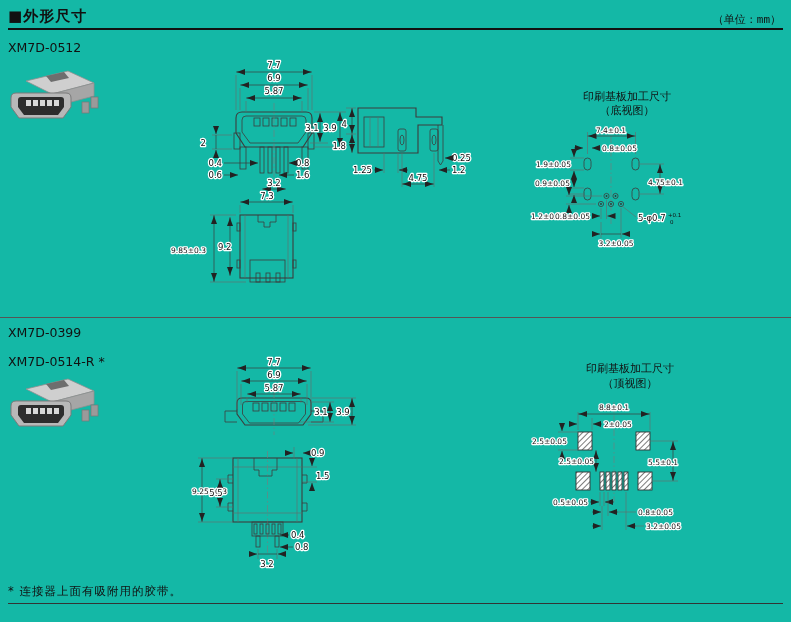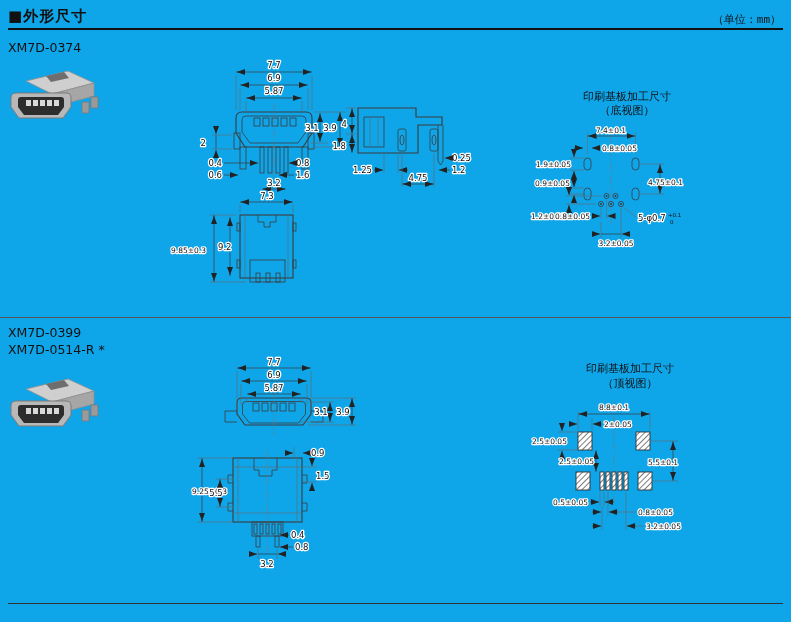--- a/index.html
+++ b/index.html
@@ -1,16 +1,16 @@
 <!DOCTYPE html>
 <html><head>
 <meta charset="utf-8">
 <style>
   html,body{margin:0;padding:0;background:#fff;}
-  .page{position:relative;width:791px;height:622px;background:#0ea5e9;overflow:hidden;
+  .page{position:relative;width:791px;height:622px;background:#14b8a6;overflow:hidden;
         font-family:"DejaVu Sans",sans-serif;color:#111;}
   .abs{position:absolute;}
   .h-title{left:8px;top:7px;font-size:15px;font-weight:bold;letter-spacing:1px;}
   .h-unit{right:10px;top:12px;font-size:11px;font-family:Liberation Mono, monospace;}
   .h-rule{left:8px;top:28px;width:775px;height:2px;background:#111;}
   .model{font-size:12.5px;}
   .sec-divider{left:0px;top:317px;width:791px;height:1px;background:#555;}
   .footnote{left:8px;top:584px;font-size:11.5px;letter-spacing:1px;}
   .foot-rule{left:8px;top:603px;width:775px;height:1px;background:#333;}
 
@@ -40,21 +40,21 @@
         <rect width="4" height="4" fill="#fff"></rect>
         <line x1="0" y1="0" x2="0" y2="4" stroke="#444" stroke-width="1.4"></line>
       </pattern>
     </defs>
   </svg>
 
   <div class="abs h-title">■外形尺寸</div>
   <div class="abs h-unit">（单位：mm）</div>
   <div class="abs h-rule"></div>
 
-  <div class="abs model" style="left:8px;top:40px;">XM7D-0374</div>
+  <div class="abs model" style="left:8px;top:40px;">XM7D-0512</div>
 
   <svg class="abs" style="left:6px;top:66px;" width="96" height="66" viewBox="0 0 96 66">
     <polygon points="20,15 62,5 88,17 46,28" fill="#cfcfcf" stroke="#8f8f8f" stroke-width="0.8"></polygon>
     <polygon points="40,10 58,6 63,12 45,16" fill="#6e6e6e"></polygon>
     <polygon points="46,28 88,17 88,30 46,41" fill="#a6a6a6" stroke="#8f8f8f" stroke-width="0.8"></polygon>
     <path d="M10,27 h50 q5,0 5,5 v9 l-8,11 h-44 l-8,-11 v-9 q0,-5 5,-5 z" fill="#b8b8b8" stroke="#7a7a7a"></path>
     <path d="M15,31 h40 q3,0 3,3 v7 l-6,8 h-34 l-6,-8 v-7 q0,-3 3,-3 z" fill="#2d2d2d"></path>
     <rect x="20" y="34" width="5" height="6" fill="#d8d8d8"></rect>
       <rect x="27" y="34" width="5" height="6" fill="#d8d8d8"></rect>
     <rect x="34" y="34" width="5" height="6" fill="#d8d8d8"></rect>
@@ -277,21 +277,21 @@
       <line class="th" x1="92" y1="118" x2="106" y2="129"></line>
       <text class="dl" x="108" y="133">5-φ0.7</text>
       <text class="tol" x="138" y="129">+0.1</text>
       <text class="tol" x="140" y="136">0</text>
     </g>
   </svg>
 
   <div class="abs sec-divider"></div>
 
   <div class="abs model" style="left:8px;top:325px;">XM7D-0399</div>
-  <div class="abs model" style="left:8px;top:342px;text-align:right;">XM7D-0514-R *</div>
+  <div class="abs model" style="left:8px;top:354px;text-align:right;">XM7D-0514-R *</div>
 
   <svg class="abs" style="left:6px;top:374px;" width="96" height="66" viewBox="0 0 96 66">
     <polygon points="20,15 62,5 88,17 46,28" fill="#cfcfcf" stroke="#8f8f8f" stroke-width="0.8"></polygon>
     <polygon points="40,10 58,6 63,12 45,16" fill="#6e6e6e"></polygon>
     <polygon points="46,28 88,17 88,30 46,41" fill="#a6a6a6" stroke="#8f8f8f" stroke-width="0.8"></polygon>
     <path d="M10,27 h50 q5,0 5,5 v9 l-8,11 h-44 l-8,-11 v-9 q0,-5 5,-5 z" fill="#b8b8b8" stroke="#7a7a7a"></path>
     <path d="M15,31 h40 q3,0 3,3 v7 l-6,8 h-34 l-6,-8 v-7 q0,-3 3,-3 z" fill="#2d2d2d"></path>
     <rect x="20" y="34" width="5" height="6" fill="#d8d8d8"></rect>
       <rect x="27" y="34" width="5" height="6" fill="#d8d8d8"></rect>
     <rect x="34" y="34" width="5" height="6" fill="#d8d8d8"></rect>
@@ -456,15 +456,16 @@
       <text class="ds" x="108" y="155">0.8±0.05</text>
       <line class="th" x1="72" y1="156" x2="72" y2="170"></line>
       <line class="th" x1="96" y1="132" x2="96" y2="170"></line>
       <line class="dim" x1="62" y1="166" x2="71" y2="166" marker-end="url(#ar)"></line>
       <line class="dim" x1="106" y1="166" x2="97" y2="166" marker-end="url(#ar)"></line>
       <line class="th" x1="106" y1="166" x2="114" y2="166"></line>
       <text class="ds" x="116" y="169">3.2±0.05</text>
     </g>
   </svg>
 
+  <div class="abs footnote">* 连接器上面有吸附用的胶带。</div>
   <div class="abs foot-rule"></div>
 
 </div>
 
 </body></html>

